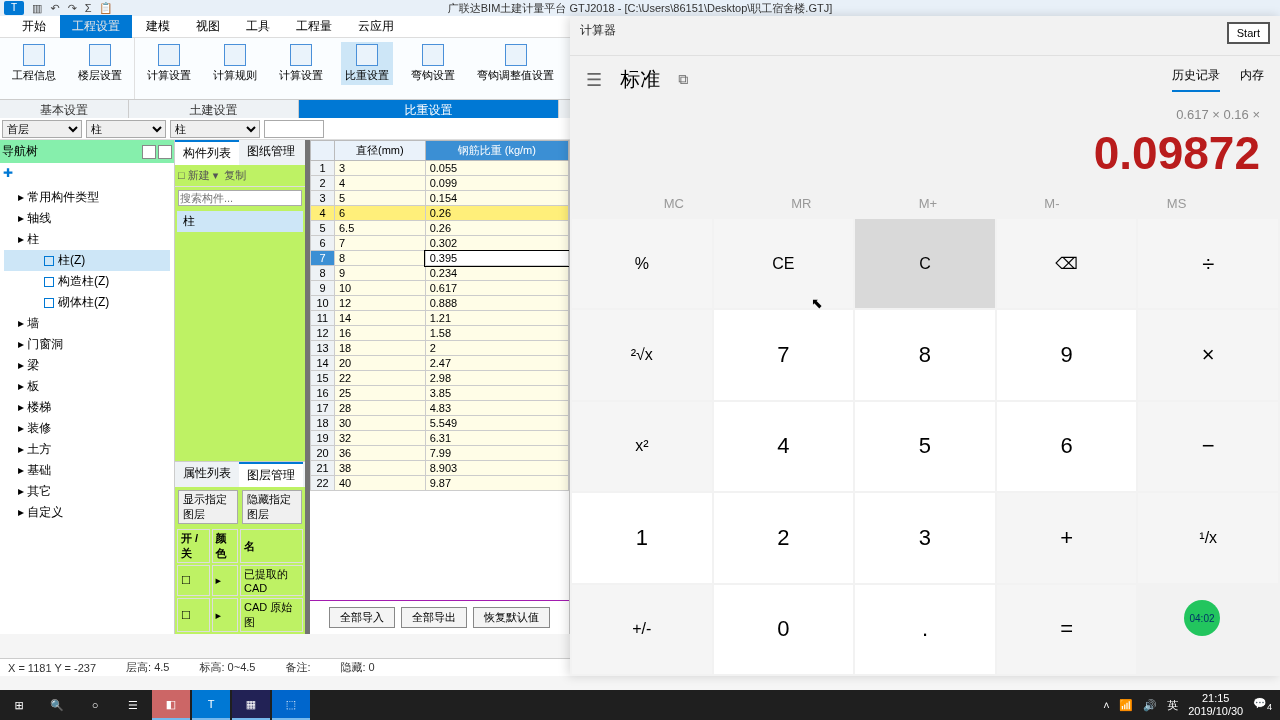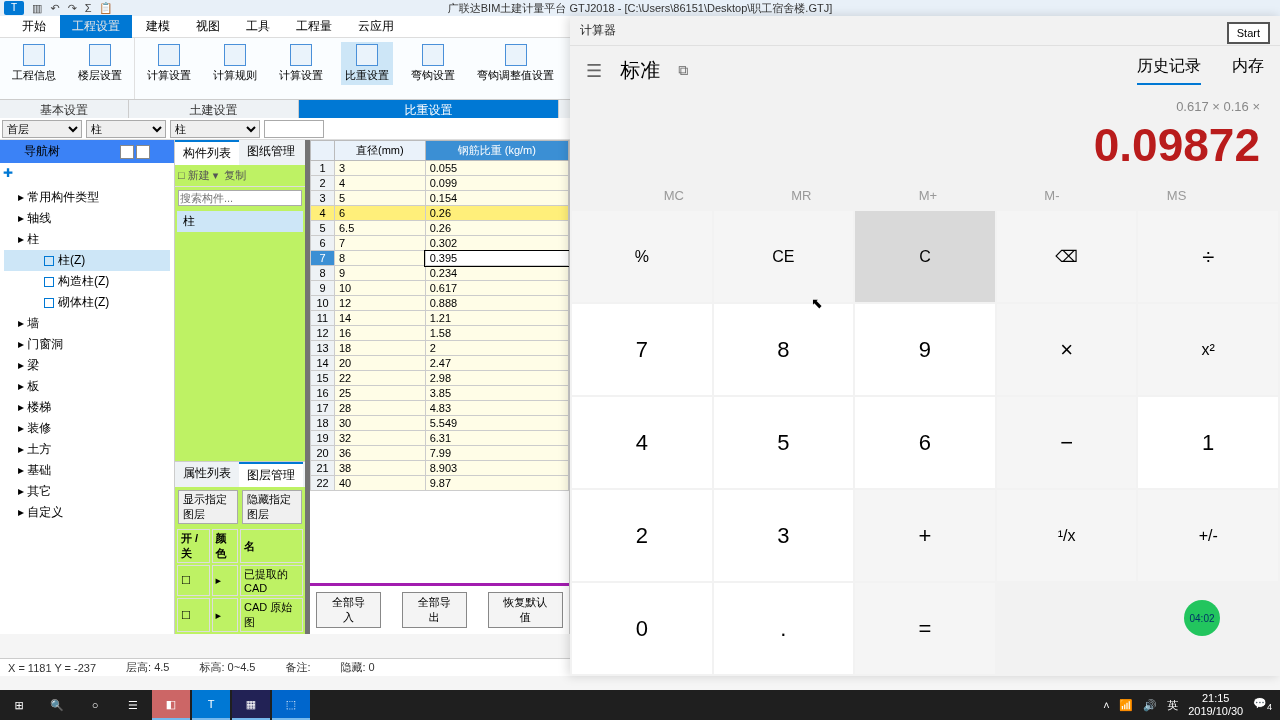--- a/index.html
+++ b/index.html
@@ -17,21 +17,21 @@
 .rbtn{display:flex;flex-direction:column;align-items:center;gap:2px;padding:2px 4px;cursor:pointer;font-size:11px}
 .rbtn .ricon{width:22px;height:22px;border:1px solid #4a90d9;background:#eaf3fb}
 .rbtn.active{background:#cde6f7}
 .groupbar{height:18px;display:flex;background:#eef2f5;font-size:12px;color:#333}
 .groupbar .gseg{padding:2px 40px;border-right:1px solid #ccc}
 .groupbar .gseg.blue{background:#0078d4;color:#fff;flex:0 0 260px;text-align:center}
 .filterbar{height:22px;background:#fff;display:flex;gap:4px;padding:2px;border-bottom:1px solid #ddd}
 .filterbar select,.filterbar input{height:18px;font-size:11px;border:1px solid #aaa}
 .midarea{display:flex;height:calc(100% - 196px)}
 .navtree{width:175px;background:#fff;border-right:1px solid #ccc;display:flex;flex-direction:column}
-.navhdr{background:#3b82f6;padding:3px 24px;display:flex;justify-content:space-between;align-items:center}
+.navhdr{background:#86efac;padding:3px 2px;display:flex;justify-content:space-between;align-items:center}
 .navhdr .tgl{display:flex;gap:2px}
 .navhdr .tgl span{width:14px;height:14px;border:1px solid #888;background:#fff;display:inline-block}
 .treebody{flex:1;overflow:auto;padding:4px;font-size:12px}
 .tnode{padding:2px 4px 2px 14px;cursor:pointer}
 .tnode.l3{padding-left:40px;display:flex;align-items:center;gap:4px}
 .tnode.sel{background:#cde6f7}
 .ticon{width:10px;height:10px;border:1px solid #0078d4;display:inline-block}
 .midcol{width:135px;background:#bef264;border-right:5px solid #737373;display:flex;flex-direction:column}
 .tabs2{display:flex;background:#eef2f5;font-size:12px}
 .tabs2 .t{padding:3px 8px;cursor:pointer}
@@ -52,31 +52,31 @@
 .subtabs .st.active{color:#0078d4;border-bottom:2px solid #0078d4;background:#fff}
 .rtable{flex:1;overflow:auto}
 .rtable table{width:100%;border-collapse:collapse;font-size:11px}
 .rtable th{background:#eaf2fa;border:1px solid #bbb;padding:2px;font-weight:normal}
 .rtable th.blue{background:#3b8fd4;color:#fff}
 .rtable td{border:1px solid #ccc;padding:1px 4px;background:#fffde7}
 .rtable td.idx{background:#eef2f5;text-align:center;width:24px}
 .rtable tr.hl td{background:#ffef7a}
 .rtable tr.sel td.idx{background:#3b8fd4;color:#fff}
 .rtable tr.sel td.val{background:#fff;outline:1px solid #000}
-.rbbtns{display:flex;gap:21px;padding:6px;justify-content:center;border-top:3px solid #a21caf}
+.rbbtns{display:flex;gap:6px;padding:6px;justify-content:center;border-top:1px solid #a21caf}
 .rbbtns button{font-size:11px;padding:2px 10px;border:1px solid #888;background:#f4f4f4;cursor:pointer}
 .codescol{width:40px;padding:4px 2px;font-size:11px;line-height:16px;color:#333}
 .statusmid{position:absolute;left:0;bottom:14px;width:100%;height:18px;background:#fff;border-top:1px solid #ccc;font-size:11px;color:#333;display:flex;align-items:center;gap:30px;padding:0 8px}
 .calc{position:absolute;left:570px;top:16px;width:710px;height:660px;background:#f2f2f2;box-shadow:-2px 0 10px rgba(0,0,0,.15);display:flex;flex-direction:column}
-.calc-title{height:30px;background:#f2f2f2;padding:6px 10px;font-size:12px;color:#222;border-bottom:1px solid #e0e0e0}
+.calc-title{height:40px;background:#f2f2f2;padding:6px 10px;font-size:12px;color:#222;border-bottom:1px solid #e0e0e0}
 .calc-hdr{display:flex;align-items:center;padding:10px 16px;gap:18px}
 .calc-hdr .menu{font-size:18px;color:#666}
 .calc-hdr .mode{font-size:20px}
 .calc-hdr .pin{font-size:14px;color:#666}
-.calc-tabs{margin-left:auto;display:flex;gap:31px;font-size:16px}
+.calc-tabs{margin-left:auto;display:flex;gap:20px;font-size:12px}
 .calc-tabs .ct{padding-bottom:6px;cursor:pointer}
 .calc-tabs .ct.active{border-bottom:2px solid #0078d4;color:#000}
 .calc-expr{text-align:right;padding:4px 20px;color:#888;font-size:13px}
 .calc-result{text-align:right;padding:0 20px 10px;font-size:46px;font-weight:600;color:#b91c1c}
 .calc-mem{display:flex;justify-content:space-around;padding:6px 40px;font-size:13px;color:#999}
 .calc-grid{flex:1;display:grid;grid-template-columns:repeat(5,1fr);grid-auto-rows:1fr;gap:2px;padding:2px}
 .ckey{display:flex;align-items:center;justify-content:center;font-size:18px;background:#fafafa;cursor:pointer;border:none}
 .ckey.num{background:#fff;font-size:22px}
 .ckey.op{background:#f5f5f5;font-size:22px}
 .ckey.fn{background:#f5f5f5;font-size:16px}
@@ -426,20 +426,21 @@
       <span>M+</span>
       <span>M-</span>
       <span>MS</span>
     </div>
   <div class="calc-grid" id="calcgrid">
       <button class="ckey fn">%</button>
       <button class="ckey fn">CE</button>
       <button class="ckey fn hover">C</button>
       <button class="ckey fn">⌫</button>
       <button class="ckey op">÷</button>
+      <button class="ckey fn">²√x</button>
       <button class="ckey num">7</button>
       <button class="ckey num">8</button>
       <button class="ckey num">9</button>
       <button class="ckey op">×</button>
       <button class="ckey fn">x²</button>
       <button class="ckey num">4</button>
       <button class="ckey num">5</button>
       <button class="ckey num">6</button>
       <button class="ckey op">−</button>
       <button class="ckey num">1</button>

